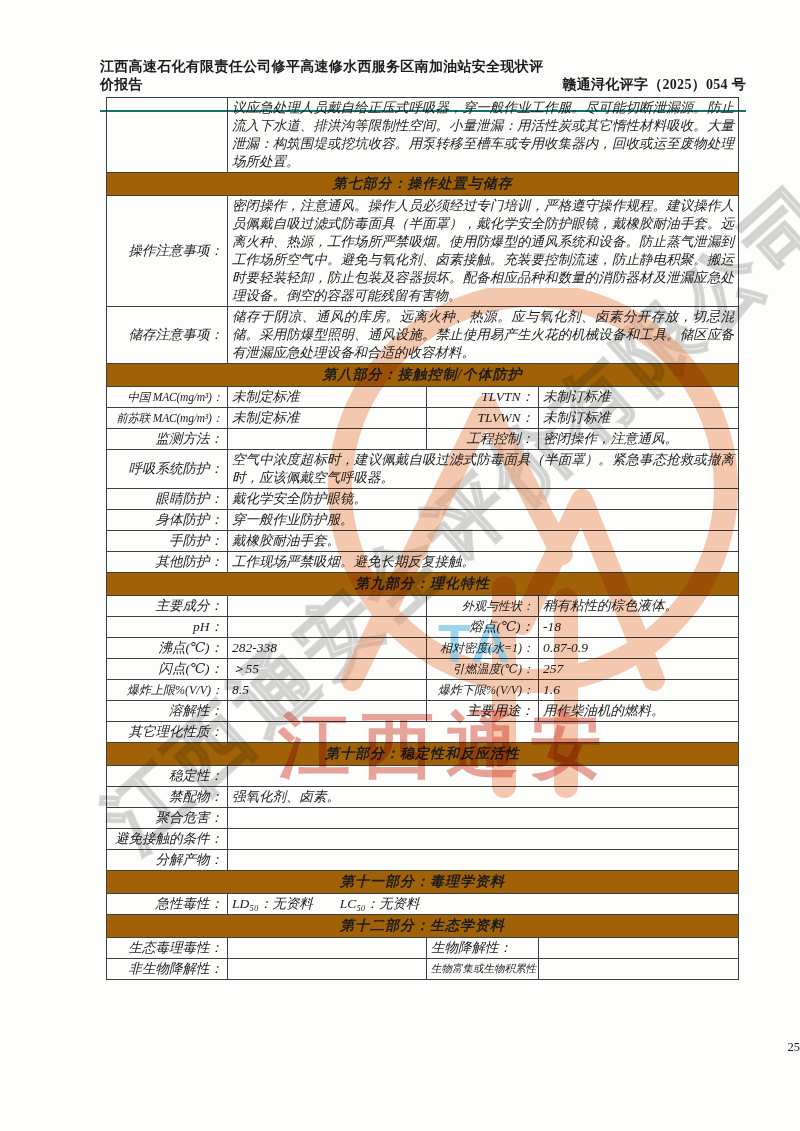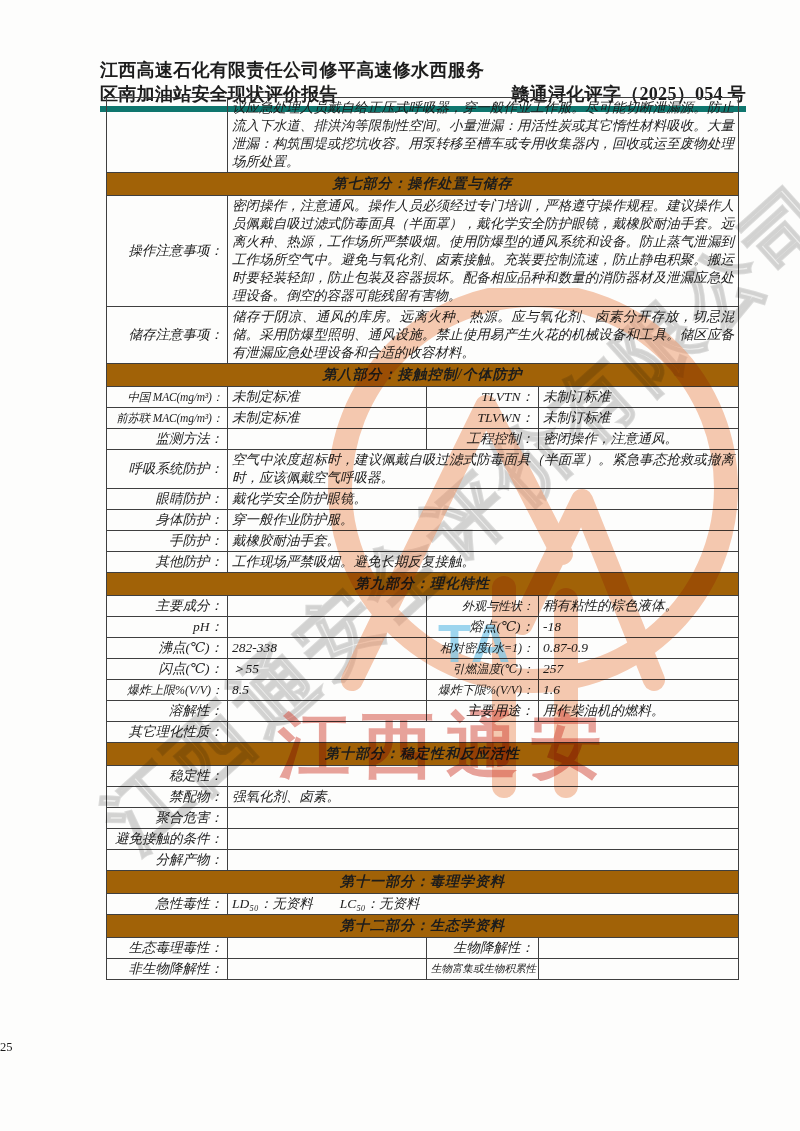--- a/index.html
+++ b/index.html
@@ -8,22 +8,22 @@
     font-family: "Liberation Serif", "DejaVu Serif", serif;
     background:#fdfdfc; color:#1c1c1c;
     width:800px; height:1131px; position:relative; overflow:hidden;
   }
   .page { position:absolute; inset:0; }
 
   
   .hdr {
     position:absolute; left:100px; top:58px; width:646px;
     display:flex; justify-content:space-between; align-items:flex-end;
-    font-weight:bold; font-size:18px; letter-spacing:.3px;
-    border-bottom:6px solid #0f766e; padding-bottom:0;
+    font-weight:bold; font-size:14px; letter-spacing:.3px;
+    border-bottom:2px solid #0f766e; padding-bottom:16px;
   }
   .hdr .num { white-space:nowrap; padding-left:10px; }
 
   
   table.sds {
     position:absolute; left:106px; top:97px; width:632px;
     border-collapse:collapse; table-layout:fixed;
     font-size:13.5px; line-height:18px;font-style:italic;
   }
   table.sds td {
@@ -32,27 +32,27 @@
   }
   td.lbl { text-align:right; white-space:nowrap; }
   td.val { text-align:left; }
   td.just { text-align:justify; text-justify:inter-character; }
   td.sec {
     text-align:center; font-weight:bold; background:#a16207;
     font-size:14px; line-height:20px; padding:2px 4px; letter-spacing:1px;
   }
   td.tight  { font-size:11.5px; letter-spacing:-0.2px; }
   td.tight2 { font-size:12px; }
-  td.lleft  { text-align:right; }
+  td.lleft  { text-align:left; }
   td.t10    { font-size:10.5px; text-align:left; white-space:nowrap; padding:1px 2px; }
 
   
   .pageno {
     position:absolute; left:0; top:1040px; width:800px;
-    text-align:left; font-size:12.5px;
+    text-align:right; font-size:12.5px;
   }
 
   
   .wm { position:absolute; inset:0; pointer-events:none; z-index:6; mix-blend-mode:multiply; }
   .wm-diag {
     position:absolute; left:118px; top:780px; white-space:nowrap;
     transform:rotate(-42deg); transform-origin:0 50%;
     font-size:80px; font-weight:bold; letter-spacing:6px;
     color:rgba(178,178,178,0.20);
     -webkit-text-stroke:2px rgba(165,165,165,0.38);

